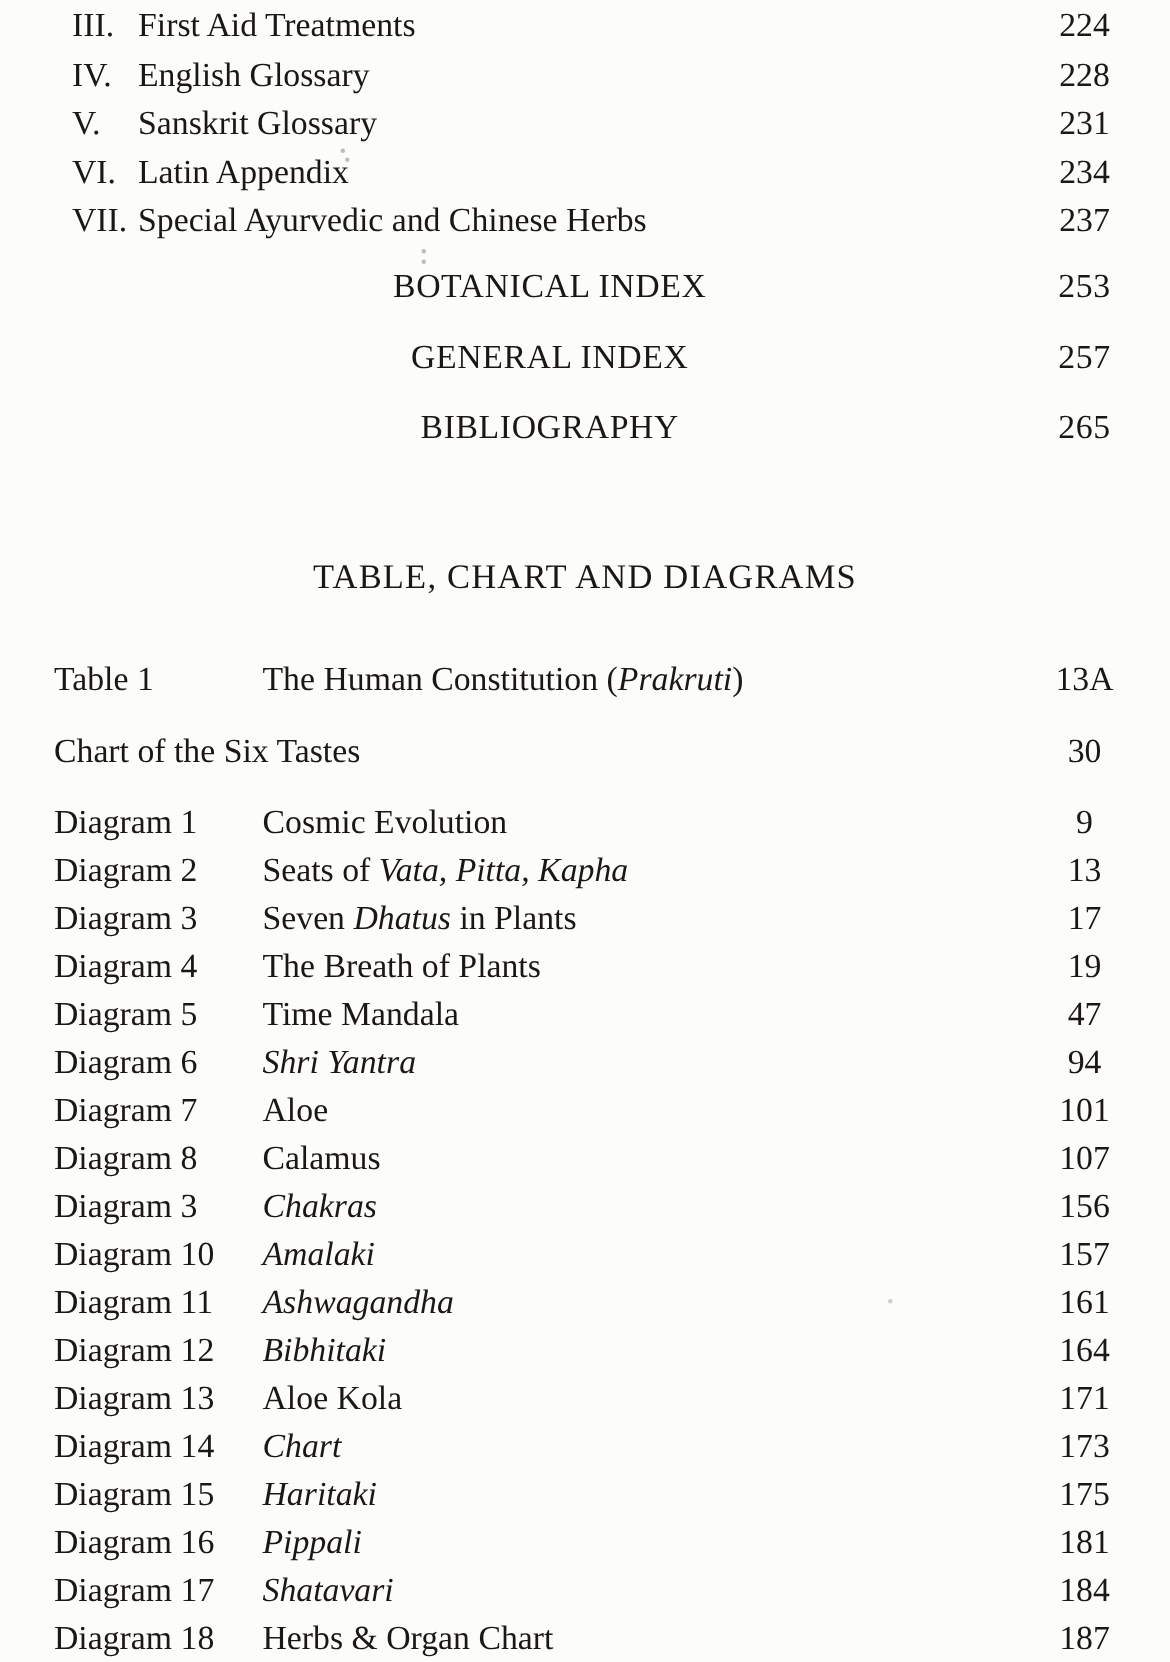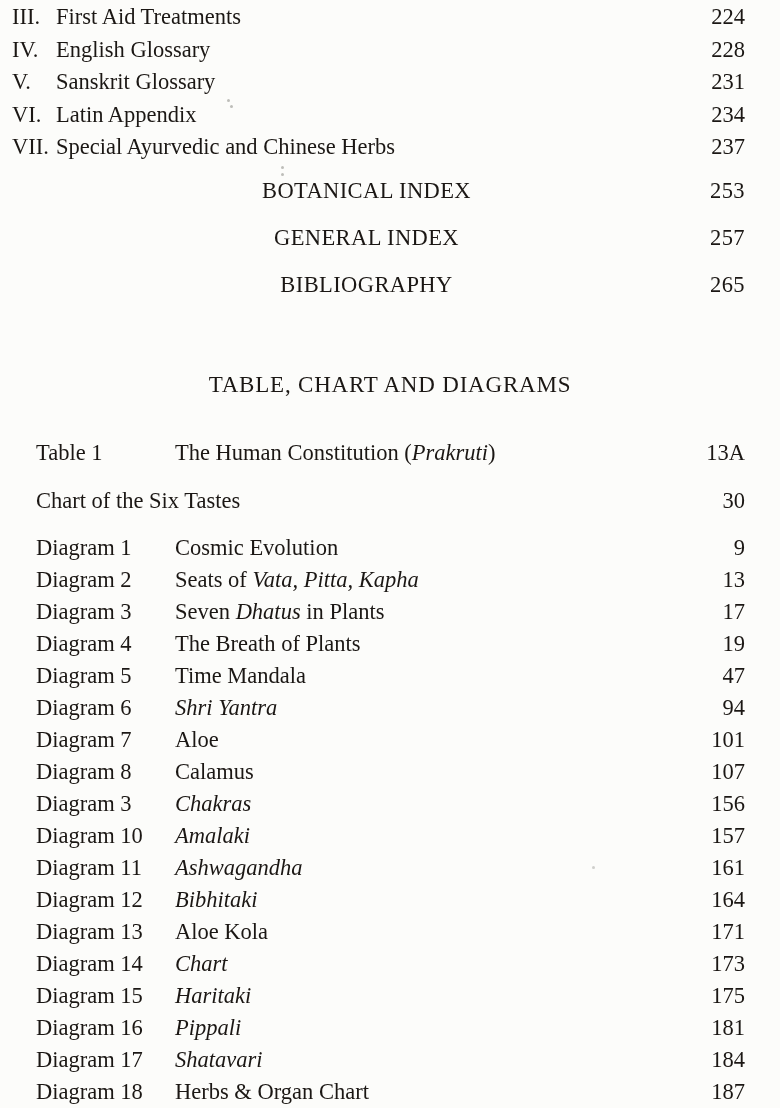--- a/index.html
+++ b/index.html
@@ -5,25 +5,25 @@
   html,body{margin:0;padding:0;}
   body{
     width:780px;height:1108px;overflow:hidden;position:relative;
     background:#fcfcfa;color:#1b1714;
     font-family:"Liberation Serif","DejaVu Serif",serif;
   }
   .page{position:absolute;inset:0;}
   .sec{position:absolute;left:0;right:0;}
 
   
-  #front-matter{top:0;padding:1px 35px 0 12px;}
+  #front-matter{top:0;padding:1px 35px 0 48px;}
   .fm-row{display:flex;align-items:center;height:32.5px;font-size:22.5px;}
   .fm-num{width:44px;flex:none;}
   .fm-title{flex:1;}
-  .pg{flex:none;text-align:right;min-width:44px;}
+  .pg{flex:none;text-align:center;min-width:44px;}
 
   
   #indexes{top:167px;padding:0 35px 0 32px;}
   .ix-row{display:flex;align-items:center;height:47px;font-size:22.5px;letter-spacing:.4px;}
   .ix-title{flex:1;text-align:center;}
 
   
   #section-heading{
     position:absolute;top:372px;left:0;right:0;margin:0;
     text-align:center;font-size:23px;font-weight:normal;letter-spacing:.8px;

